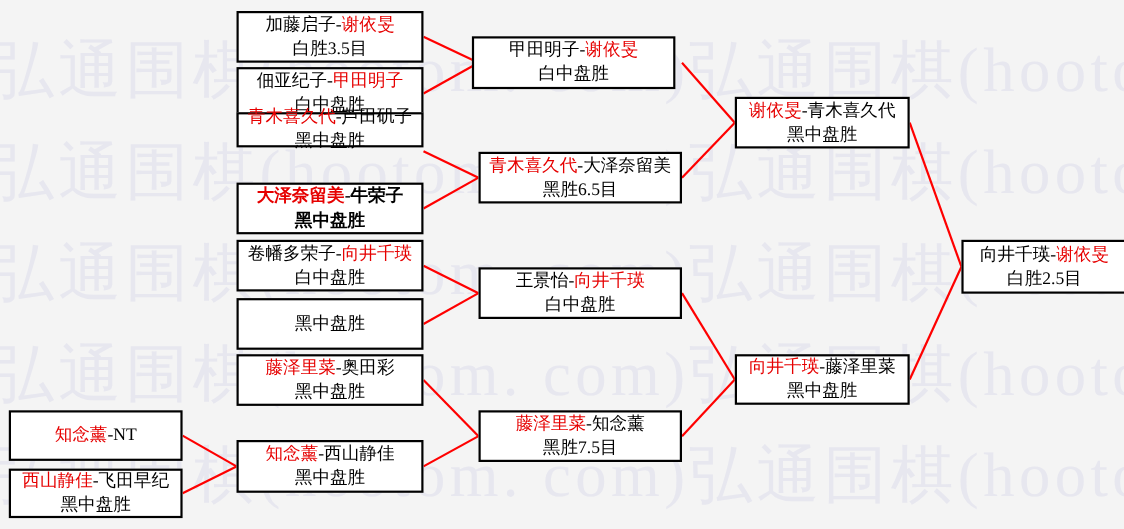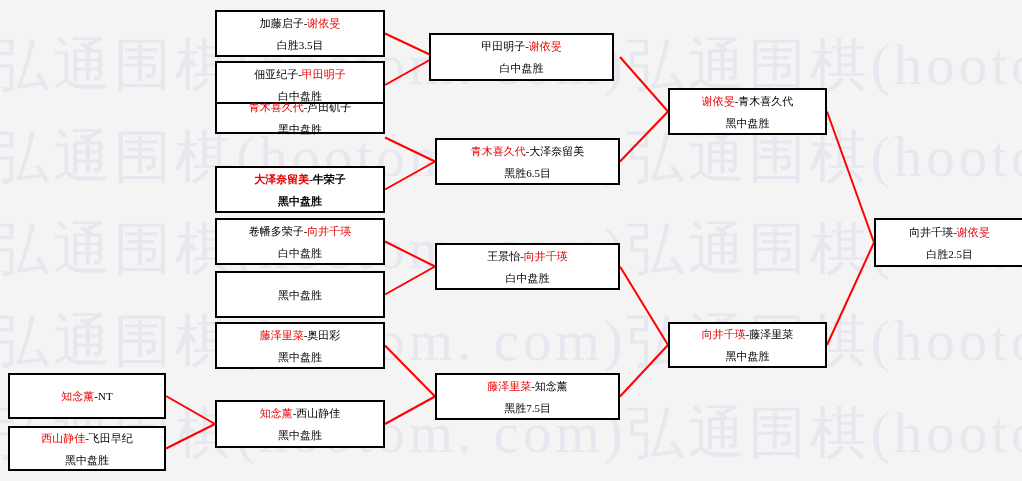--- a/index.html
+++ b/index.html
@@ -29,21 +29,21 @@
   .node{
     position:absolute;
     box-sizing:border-box;
     background:#ffffff;
     border:2px solid #000000;
     display:flex;
     flex-direction:column;
     justify-content:center;
     align-items:center;
     text-align:center;
-    font-size:11px;
+    font-size:16px;
     line-height:22px;
     color:#000000;
   }
   .node .l1,.node .l2{white-space:nowrap;}
   .win{color:#e60000;}
 </style>
 </head>
 <body>
 
 <div id="stage">

